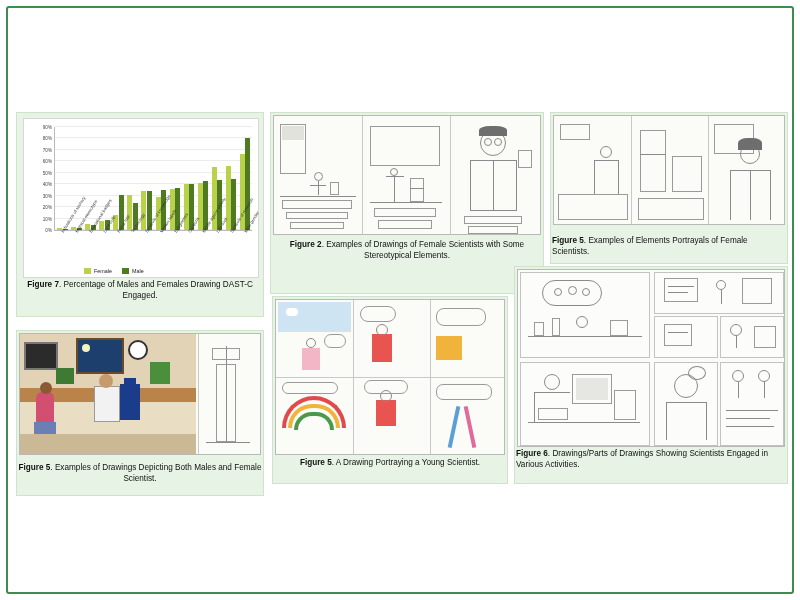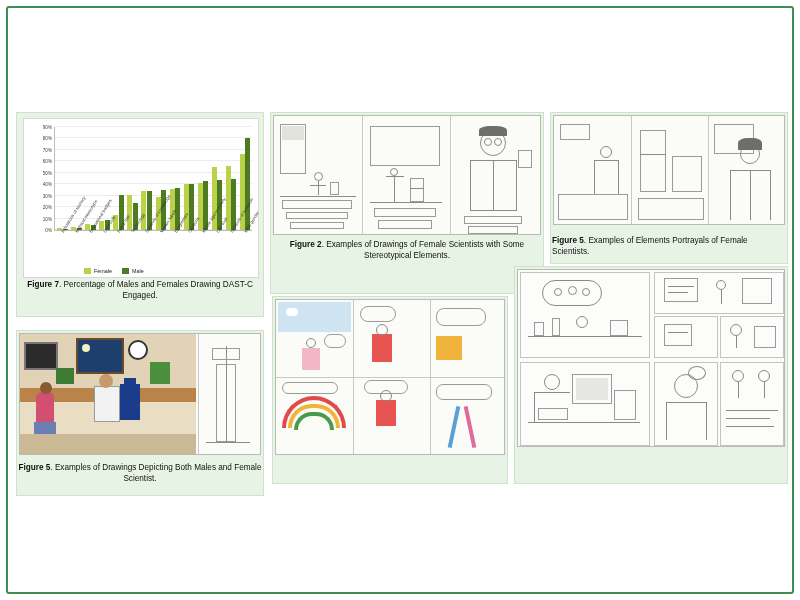--- a/index.html
+++ b/index.html
@@ -362,20 +362,23 @@
     <div class="photo" style="left:18px;top:112px;width:40px;height:18px;border-radius:20px 20px 0 0;border-top:4px solid #4b9a4b;border-left:4px solid #4b9a4b;border-right:4px solid #4b9a4b;box-sizing:border-box;"></div>
     <div class="sbox" style="left:6px;top:82px;width:56px;height:12px;border-radius:6px;"></div>
 
     <div class="photo" style="left:100px;top:100px;width:20px;height:26px;background:#e8544f;"></div>
     <div class="scircle" style="left:104px;top:90px;width:12px;height:12px;"></div>
     <div class="sbox" style="left:88px;top:80px;width:44px;height:14px;border-radius:7px;"></div>
     <div class="sbox" style="left:160px;top:84px;width:56px;height:16px;border-radius:7px;"></div>
     <div class="photo" style="left:176px;top:106px;width:4px;height:42px;background:#5aa0d8;transform:rotate(12deg);"></div>
     <div class="photo" style="left:192px;top:106px;width:4px;height:42px;background:#e06a9a;transform:rotate(-12deg);"></div>
   </div>
+  <div class="cap" id="cap5">
+    <b>Figure 5</b><span>. A Drawing Portraying a Young Scientist.</span>
+  </div>
 
   <div class="panel" id="panel6"></div>
   <div class="imgbox" id="img6">
     <div class="tile" style="left:2px;top:2px;width:130px;height:86px;"></div>
     <div class="tile" style="left:136px;top:2px;width:130px;height:42px;"></div>
     <div class="tile" style="left:136px;top:46px;width:64px;height:42px;"></div>
     <div class="tile" style="left:202px;top:46px;width:64px;height:42px;"></div>
     <div class="tile" style="left:2px;top:92px;width:130px;height:84px;"></div>
     <div class="tile" style="left:136px;top:92px;width:64px;height:84px;"></div>
     <div class="tile" style="left:202px;top:92px;width:64px;height:84px;"></div>
@@ -419,14 +422,17 @@
     <div class="scircle" style="left:170px;top:96px;width:18px;height:14px;"></div>
 
     <div class="scircle" style="left:214px;top:100px;width:12px;height:12px;"></div>
     <div class="sline" style="left:220px;top:112px;width:1px;height:16px;"></div>
     <div class="scircle" style="left:240px;top:100px;width:12px;height:12px;"></div>
     <div class="sline" style="left:246px;top:112px;width:1px;height:16px;"></div>
     <div class="sline" style="left:208px;top:140px;width:52px;height:1px;"></div>
     <div class="sline" style="left:208px;top:148px;width:44px;height:1px;"></div>
     <div class="sline" style="left:208px;top:156px;width:48px;height:1px;"></div>
   </div>
+  <div class="cap" id="cap6">
+    <b>Figure 6</b><span>. Drawings/Parts of Drawings Showing Scientists Engaged in Various Activities.</span>
+  </div>
 
 </div>
 
 </body></html>

